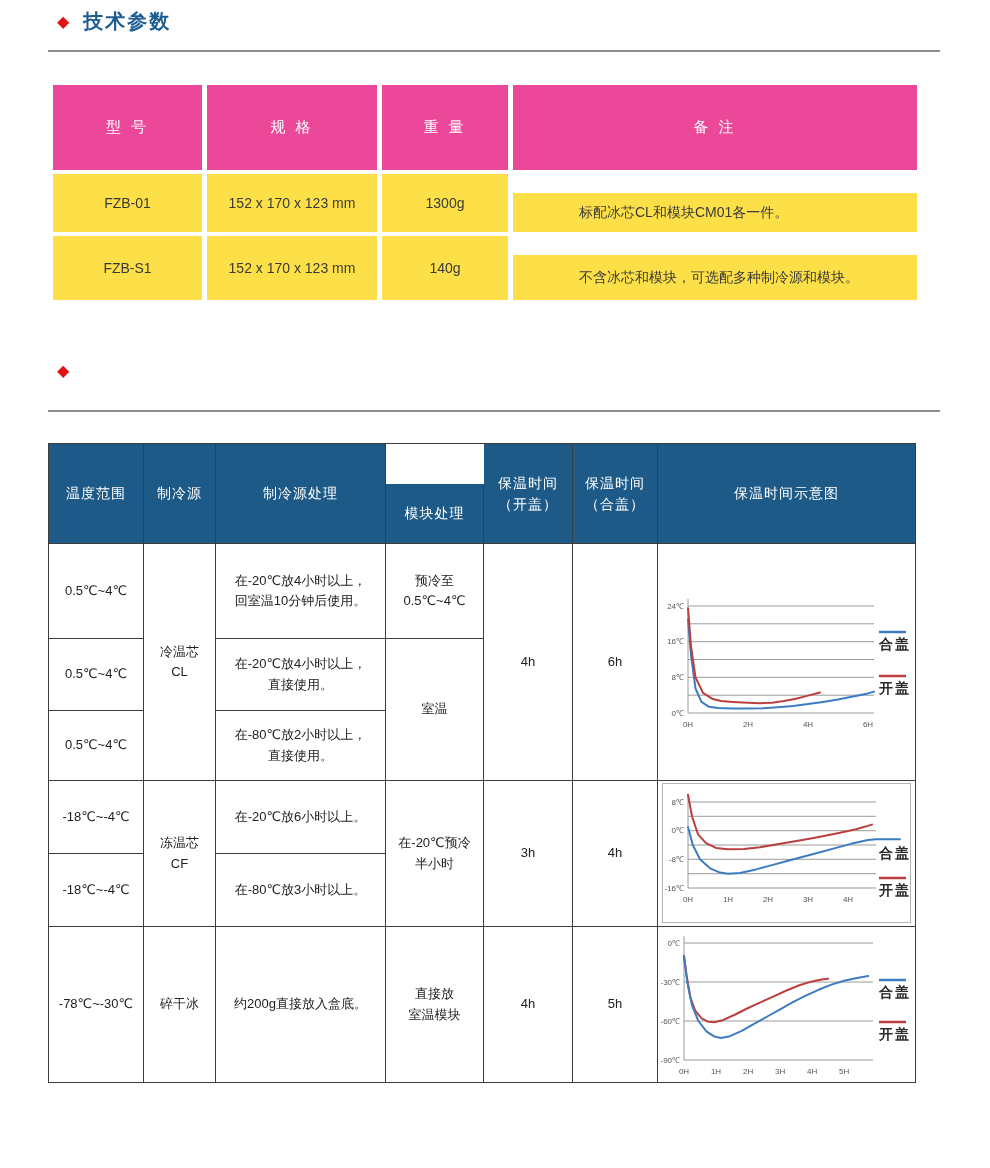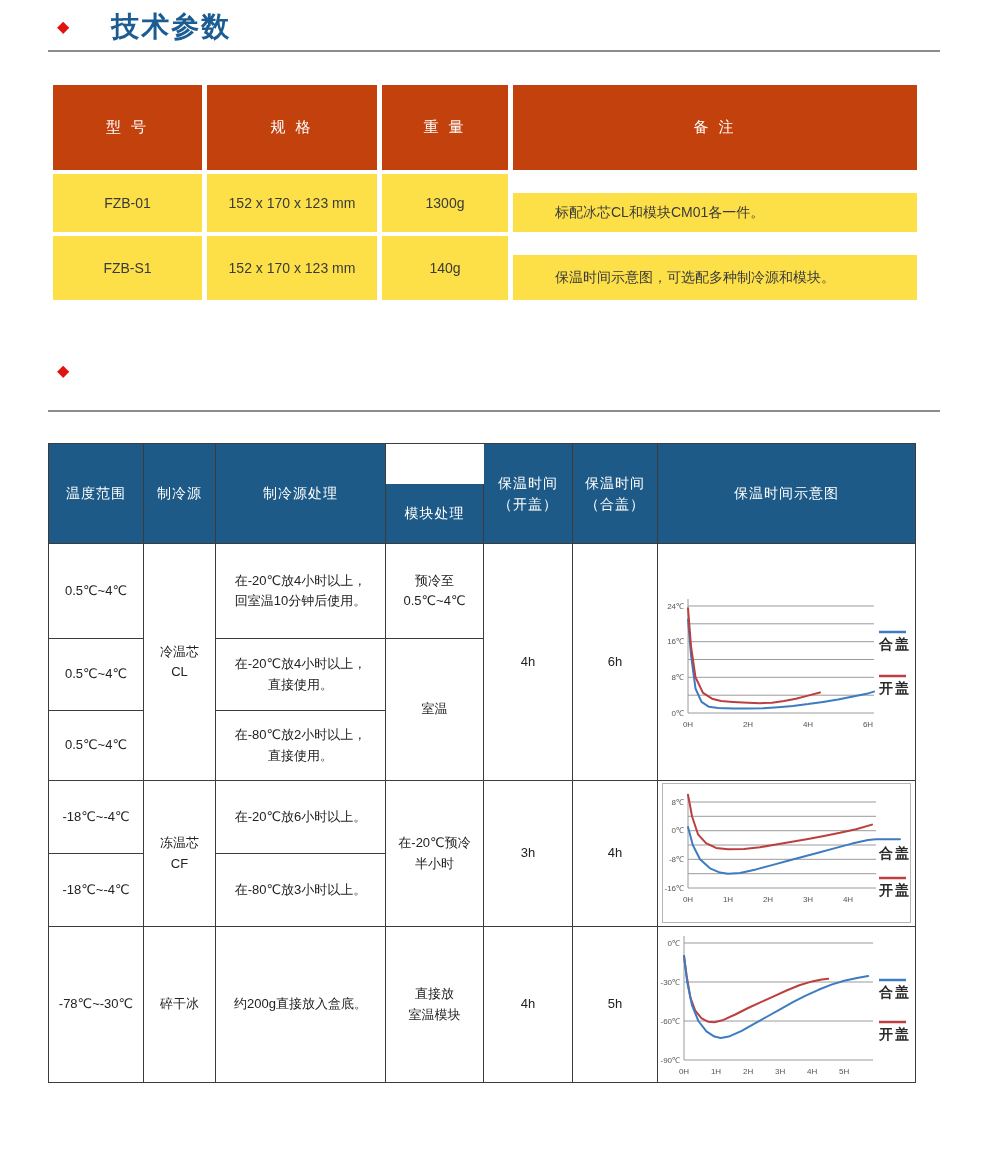--- a/index.html
+++ b/index.html
@@ -2,33 +2,33 @@
 <html><head>
 <meta charset="utf-8">
 <style>
   html,body{margin:0;padding:0;background:#ffffff;}
   body{font-family:"Liberation Sans","DejaVu Sans",sans-serif;color:#333;}
   .page{position:relative;width:990px;height:1168px;background:#fff;overflow:hidden;}
 
   
   .sec-title{position:absolute;left:57px;display:flex;align-items:center;gap:14px;}
   .diamond{color:#e01212;font-size:16px;line-height:1;}
-  .title-text{color:#1b5c92;font-size:28px;font-weight:bold;letter-spacing:2px;margin-left:28px;}
+  .title-text{color:#1b5c92;font-size:20px;font-weight:bold;letter-spacing:2px;}
   .sep{position:absolute;left:48px;width:892px;height:2px;background:#8c8c8c;}
 
   
   .t1{position:absolute;left:53px;top:85px;display:grid;
       grid-template-columns:149px 170px 126px 404px;
       grid-template-rows:85px 58px 64px;
       column-gap:5px;row-gap:4px;}
-  .t1 .hcell{background:#c2410c;color:#fff;font-size:15px;letter-spacing:3px;
+  .t1 .hcell{background:#ec4899;color:#fff;font-size:15px;letter-spacing:3px;
       display:flex;align-items:center;justify-content:center;}
   .t1 .dcell{background:#fde047;color:#3a3a3a;font-size:14px;
       display:flex;align-items:center;justify-content:center;text-align:center;}
-  .t1 .note{justify-content:flex-start;padding-left:42px;text-align:left;margin-top:19px;}
+  .t1 .note{justify-content:flex-start;padding-left:66px;text-align:left;margin-top:19px;}
 
   
   .t2{position:absolute;left:48px;top:443px;display:grid;
       grid-template-columns:95px 72px 170px 98px 89px 85px 258px;
       grid-template-rows:100px 95px 72px 70px 73px 73px 156px;
       border-top:1px solid #3c3c3c;border-left:1px solid #3c3c3c;background:#fff;}
   .t2 .cell{border-right:1px solid #3c3c3c;border-bottom:1px solid #3c3c3c;
       display:flex;align-items:center;justify-content:center;
       text-align:center;white-space:pre-line;padding:2px 5px;box-sizing:border-box;
       font-size:13px;color:#222;line-height:1.55;}
@@ -57,21 +57,21 @@
     <div class="hcell">备 注</div>
 
     <div class="dcell">FZB-01</div>
     <div class="dcell">152 x 170 x 123 mm</div>
     <div class="dcell">1300g</div>
     <div class="dcell note">标配冰芯CL和模块CM01各一件。</div>
 
     <div class="dcell">FZB-S1</div>
     <div class="dcell">152 x 170 x 123 mm</div>
     <div class="dcell">140g</div>
-    <div class="dcell note">保温时间示意图，可选配多种制冷源和模块。</div>
+    <div class="dcell note">不含冰芯和模块，可选配多种制冷源和模块。</div>
   </div>
 
   <div class="sec-title" style="top:363px;">
     <span class="diamond">◆</span>
   </div>
   <div class="sep" style="top:410px;"></div>
 
   <div class="t2">
 
     <div class="cell hcell2" style="grid-area:1/1;">温度范围</div>

